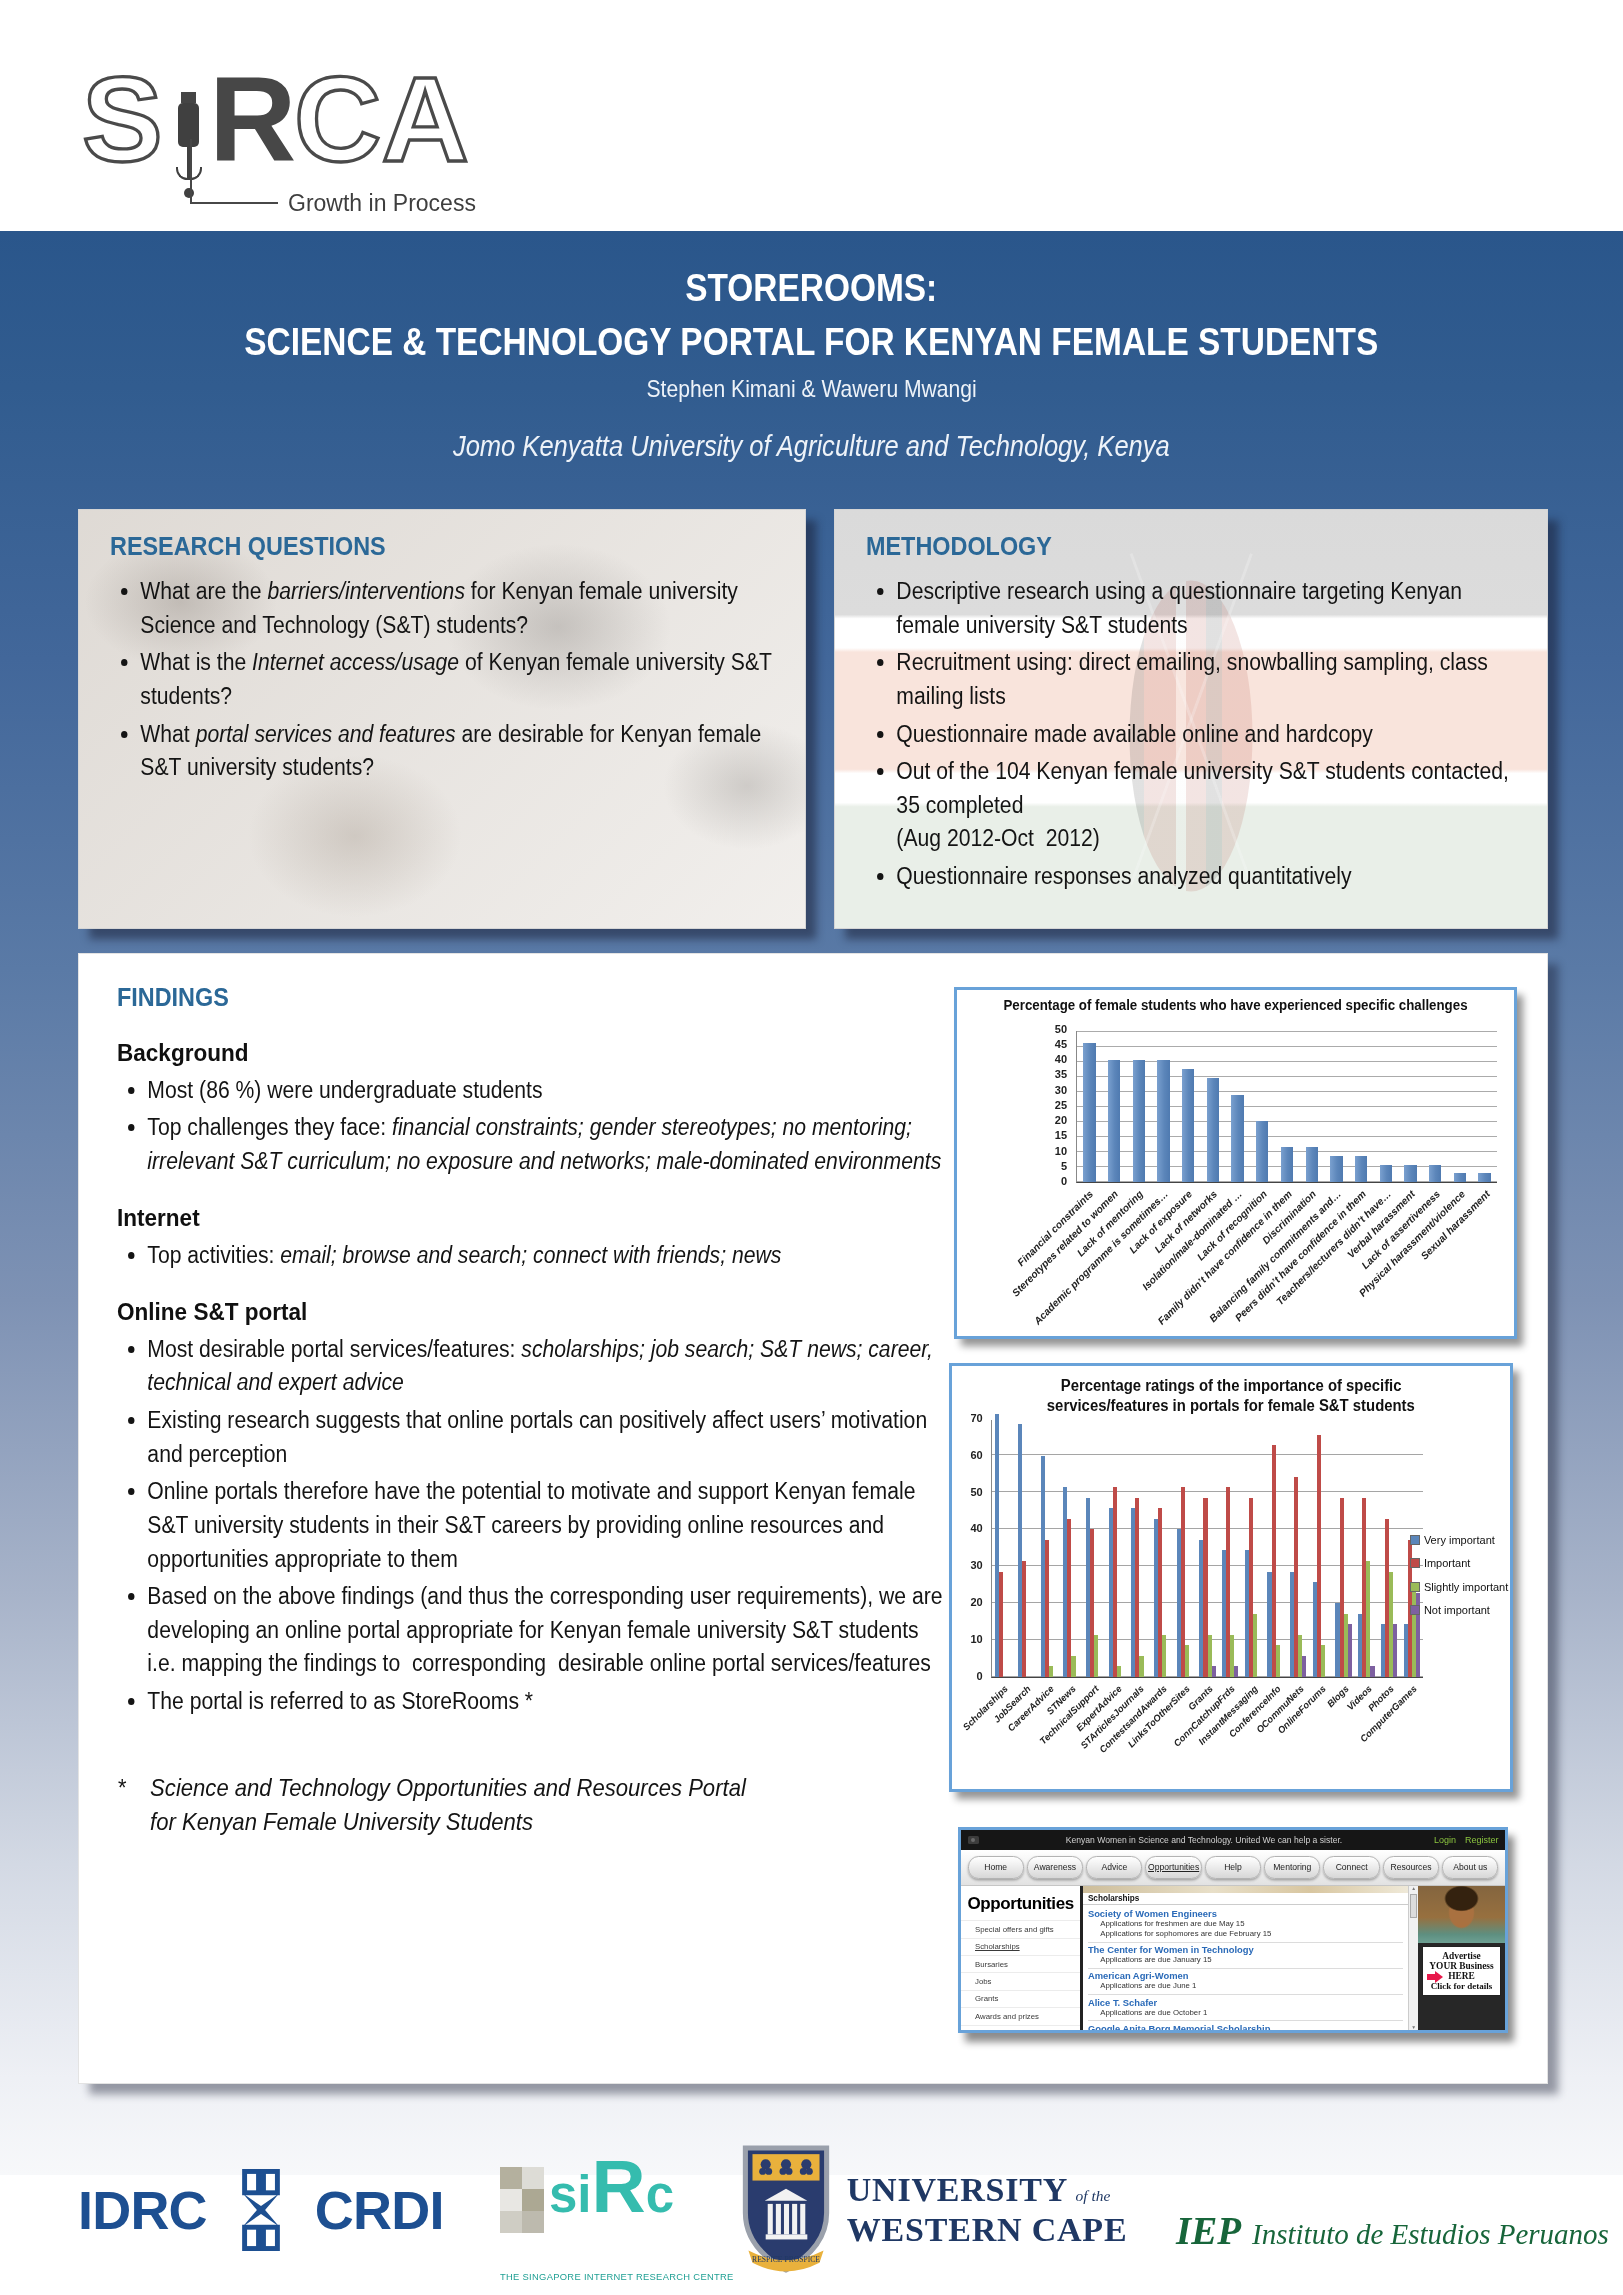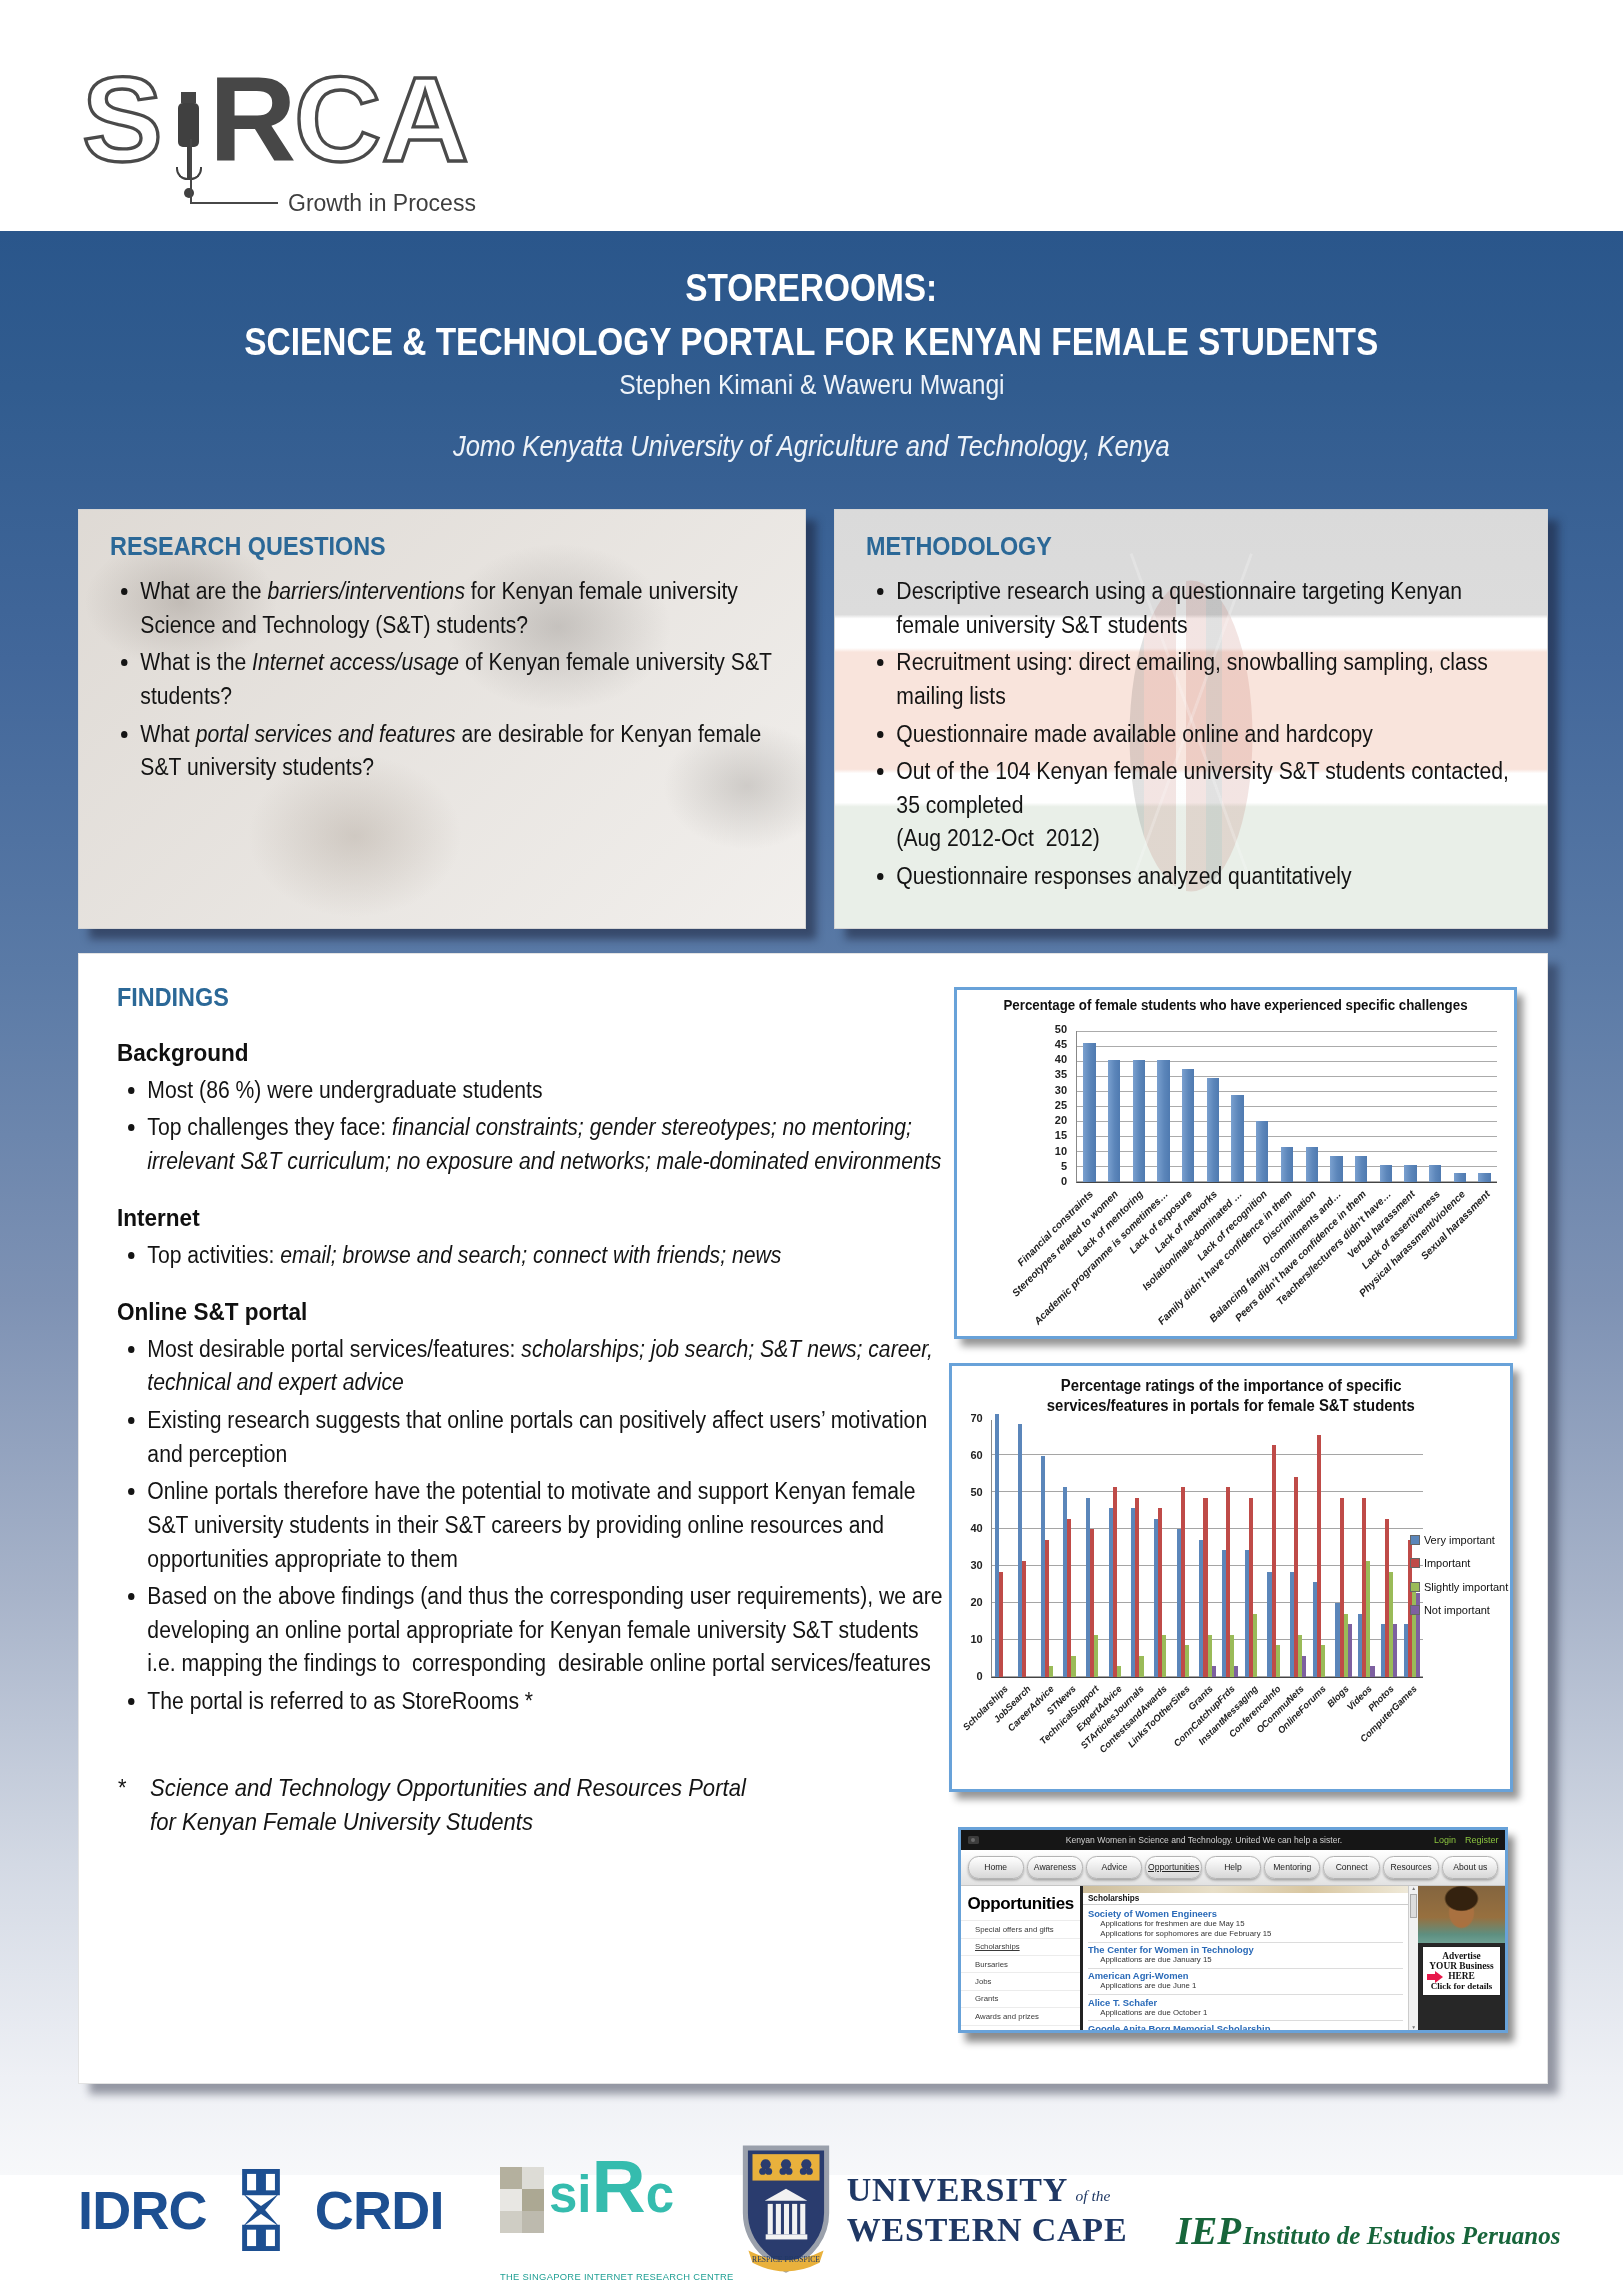--- a/index.html
+++ b/index.html
@@ -23,21 +23,21 @@
   .usb-ball { position:absolute; left:9.8px; top:96px; width:9.8px; height:9.8px; background:#404040; border-radius:50%; }
   .logo-line { position:absolute; left:141px; top:106px; width:88px; height:65px; border-left:2.5px solid #474747; border-bottom:2.5px solid #474747; }
   .tagline { position:absolute; left:239px; top:157px; font-size:23px; color:#3e3e3e; white-space:nowrap; }
 
   
   .title-block { position:absolute; left:0; top:231px; width:1623px; text-align:center; color:#fff; }
   .cx { display:inline-block; transform:scaleX(.88); transform-origin:50% 50%; white-space:nowrap; }
   .cxl { display:inline-block; transform:scaleX(.9); transform-origin:0 50%; white-space:nowrap; }
   .t1 { position:absolute; top:36px; width:100%; font-size:38px; font-weight:700; }
   .t2 { position:absolute; top:90px; width:100%; font-size:38px; font-weight:700; }
-  .authors { position:absolute; top:138px; width:100%; font-size:28px; color:#eef3f9; }
+  .authors { position:absolute; top:144px; width:100%; font-size:24px; color:#eef3f9; }
   .affil { position:absolute; top:199px; width:100%; font-size:29px; font-style:italic; color:#eef3f9; }
 
   
   .panel { position:absolute; box-shadow:11.4px 11.4px 8.2px rgba(22,26,48,.5); border:0.8px solid #d5d5d5; }
   #rq { left:78px; top:509px; width:728px; height:420px; background:#f3f1ef; }
   #rq .decor { position:absolute; inset:0;
      background:radial-gradient(ellipse 155px 106px at 14% 22%, rgba(110,100,92,.28), transparent 62%),
         radial-gradient(ellipse 188px 139px at 66% 28%, rgba(85,80,76,.24), transparent 60%),
         radial-gradient(ellipse 172px 131px at 38% 78%, rgba(135,120,105,.26), transparent 62%),
         radial-gradient(ellipse 139px 106px at 92% 66%, rgba(95,90,85,.22), transparent 60%),
@@ -139,21 +139,21 @@
   .sirc-word { position:absolute; left:49px; top:0; display:flex; align-items:flex-end; color:#35bcae; font-weight:700; line-height:.8; }
   .sirc-p1 { font-size:51px; } .sirc-p2 { font-size:75px; } .sirc-p3 { font-size:51px; }
   .sirc-sub { position:absolute; left:0; top:95px; font-size:9.4px; color:#21a094; letter-spacing:0.3px; white-space:nowrap;margin-top:20px; }
   #f-uwc { position:absolute; left:740px; top:2144px; display:flex; align-items:center; gap:14.7px; }
   .uwc-text { font-family:"Liberation Serif", serif; color:#1f3864; }
   .uwc-l1 { font-size:34px; font-weight:700; letter-spacing:0.8px; display:flex; align-items:baseline; }
   .uwc-ofthe { font-size:15.5px; font-style:italic; font-weight:400; margin-left:7.4px; letter-spacing:0; }
   .uwc-l2 { font-size:34px; font-weight:700; letter-spacing:0.8px; margin-top:1.6px; }
   #f-iep { position:absolute; left:1176px; top:2208px; font-family:"Liberation Serif", serif; color:#17653a; display:flex; align-items:baseline; }
   .iep-abbr { font-size:39px; font-weight:700; font-style:italic; }
-  .iep-name { font-size:25px; font-style:italic; margin-left:2px; white-space:nowrap;font-weight:bold; }
+  .iep-name { font-size:29px; font-style:italic; margin-left:11px; white-space:nowrap; }
 </style>
 </head>
 <body>
 
 <div id="poster">
   <div class="bg-grad"></div>
 
   <div id="logo">
     <span class="logo-letter outl" style="left:33px; top:26px;">S</span>
     <div class="usb">

